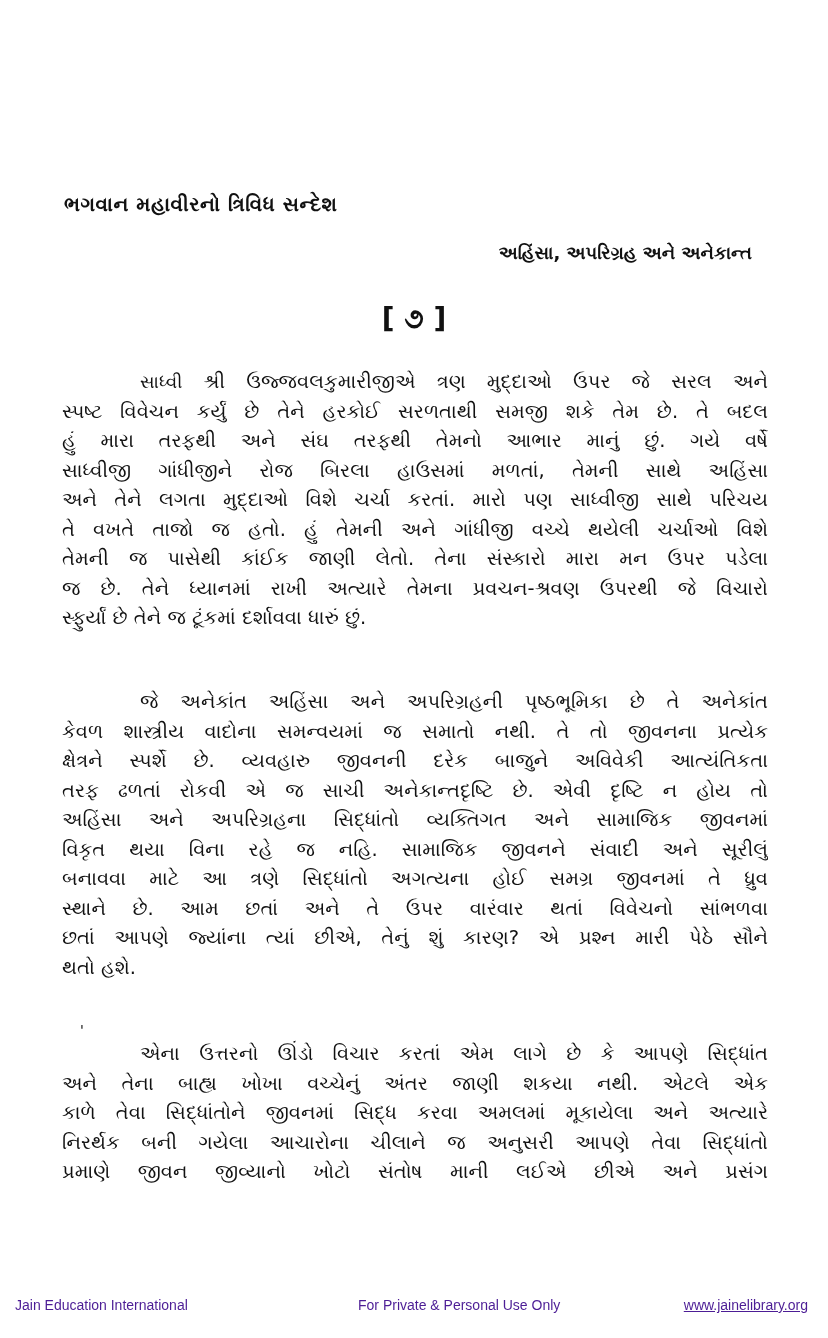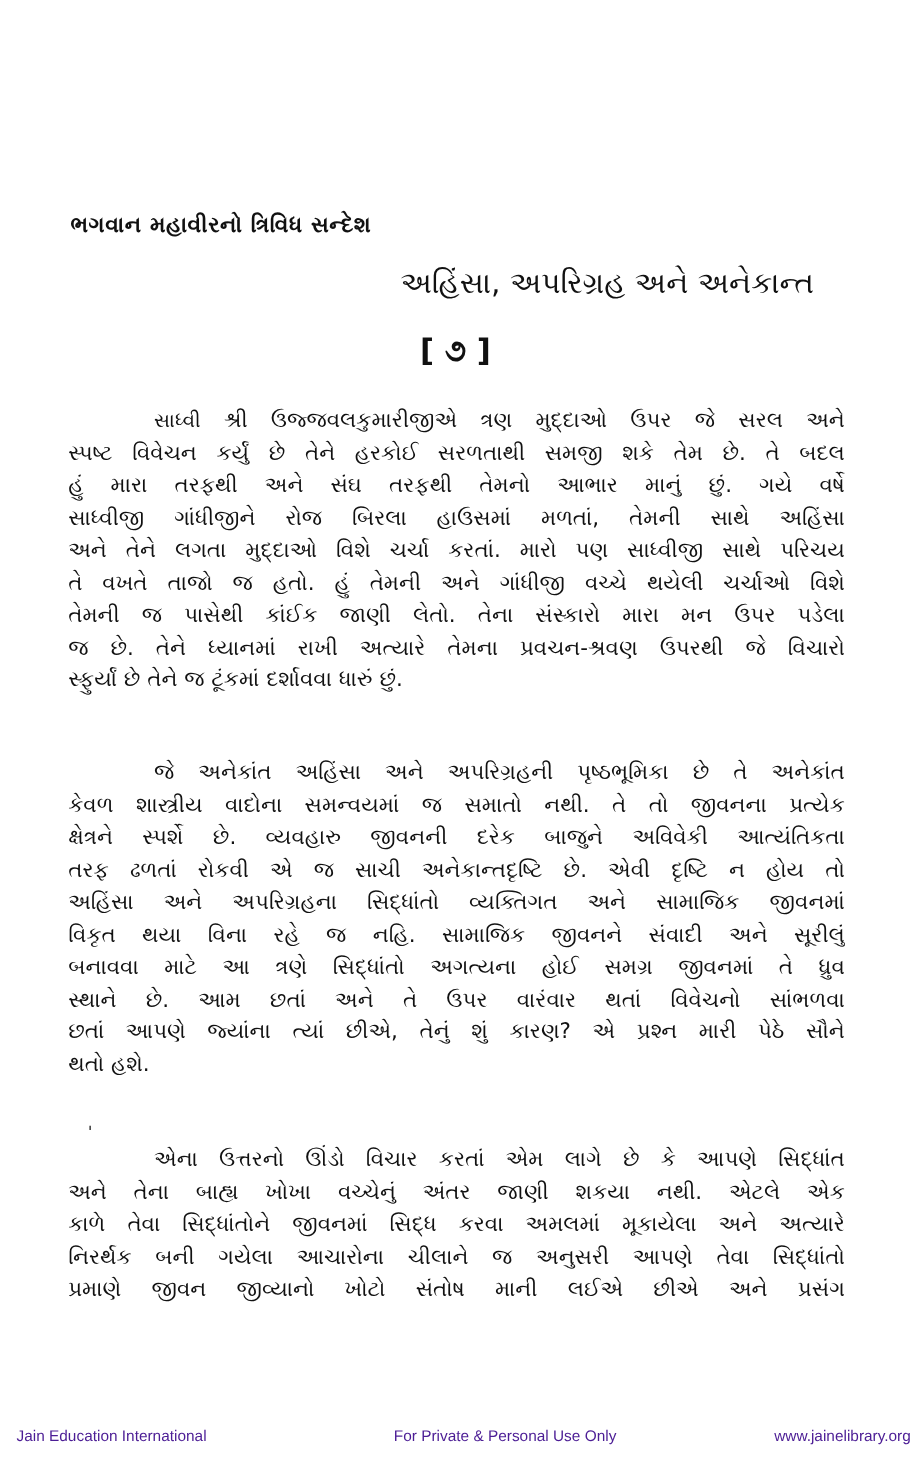--- a/index.html
+++ b/index.html
@@ -7,22 +7,22 @@
     width: 828px; height: 1338px; background: #ffffff; position: relative;
     overflow: hidden; color: #111111;
     font-family: "DejaVu Sans", sans-serif;
   }
   .page { position: absolute; left: 0; top: 0; width: 828px; height: 1338px; }
   .title1 {
     position: absolute; left: 64px; top: 192px;
     font-size: 20px; font-weight: bold; letter-spacing: 0.5px; white-space: nowrap;
   }
   .title2 {
-    position: absolute; right: 88px; top: 242px;
-    font-size: 27px; font-weight: normal; white-space: nowrap;
+    position: absolute; right: 76px; top: 242px;
+    font-size: 18px; font-weight: bold; white-space: nowrap;
   }
   .chapter {
     position: absolute; left: 0; width: 828px; top: 302px; text-align: center;
     font-size: 28px; font-weight: bold;
   }
   .para { position: absolute; left: 62px; width: 706px; font-size: 19.5px; }
   .line {
     display: block; height: 29.5px; line-height: 29.5px; white-space: nowrap;
     text-align: justify; text-align-last: justify; overflow: hidden;
   }
@@ -33,21 +33,21 @@
   .p2 { top: 687px; }
   .p3 { top: 1039px; }
   .stray-mark { position: absolute; left: 80px; top: 1022px; font-size: 14px; }
   .footer {
     position: absolute; left: 0; top: 1297px; width: 828px; height: 24px;
     font-family: "Liberation Sans", sans-serif; font-size: 14px; color: #4c1d95;
   }
   .footer span { position: absolute; top: 0; white-space: nowrap; }
   .f-left { left: 15px; }
   .f-center { left: 326px; margin-left: 32px; }
-  .f-right { right: 0; }
+  .f-right { right: 20px; text-decoration: underline; }
 </style>
 </head>
 <body>
 
 <div class="page">
 
   <div class="title1">ભગવાન મહાવીરનો ત્રિવિધ સન્દેશ</div>
   <div class="title2">અહિંસા, અપરિગ્રહ અને અનેકાન્ત</div>
   <div class="chapter">[ ૭ ]</div>
 

